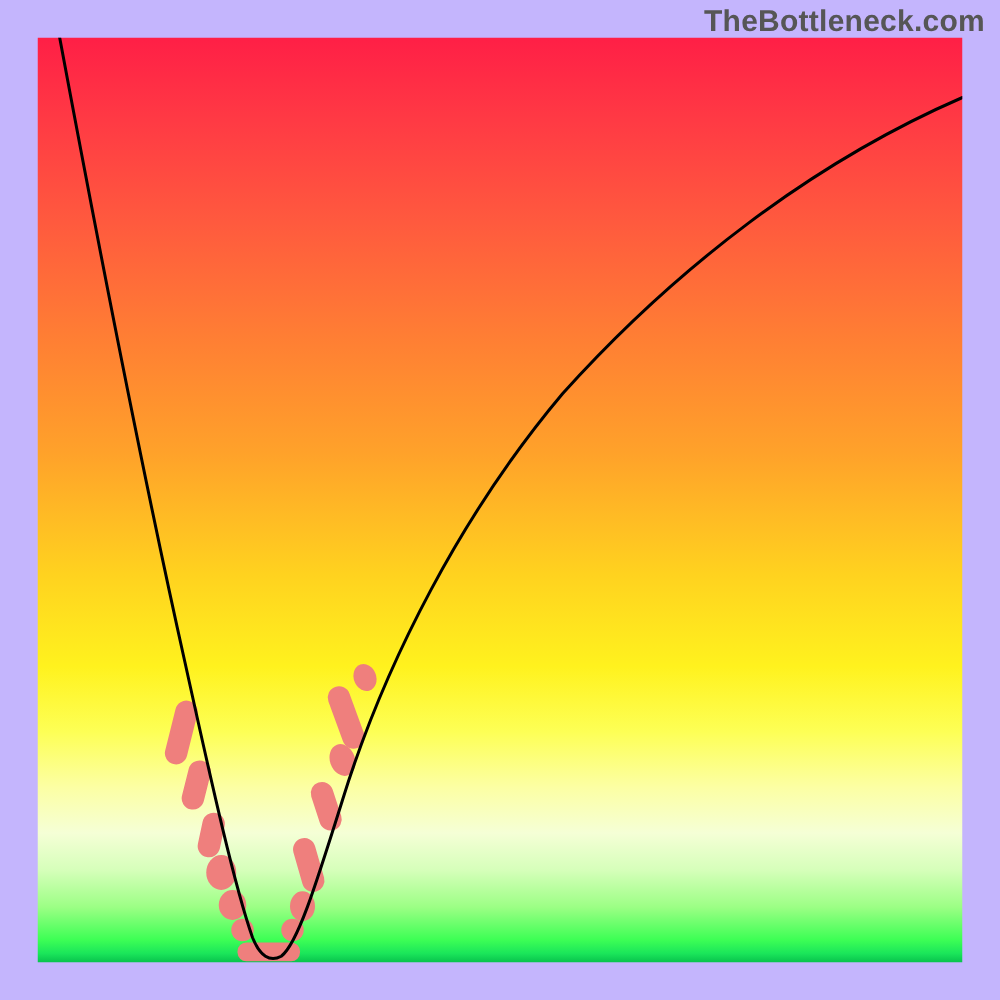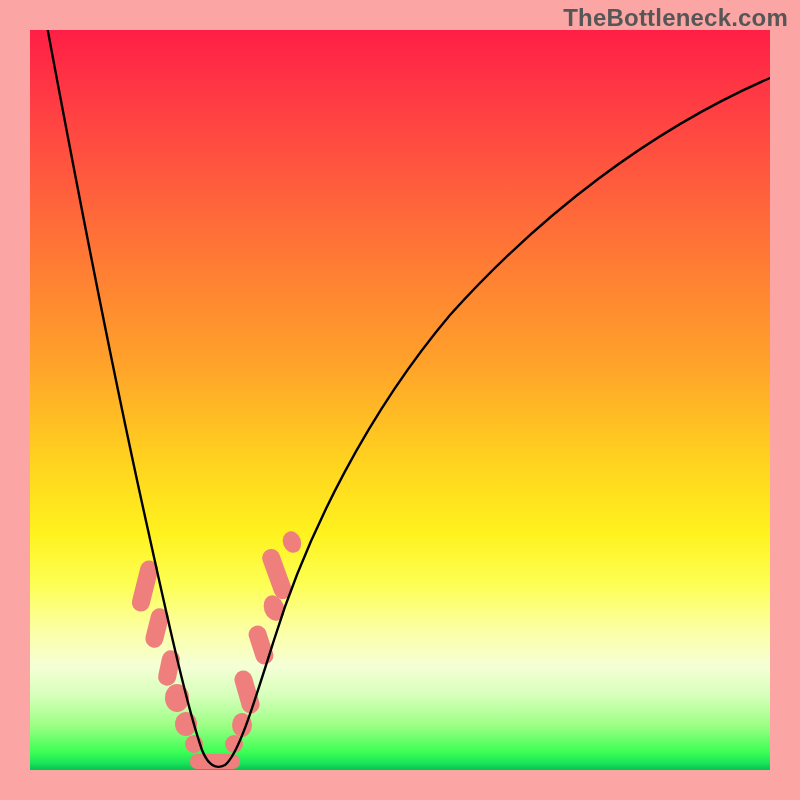--- a/index.html
+++ b/index.html
@@ -6,21 +6,21 @@
     margin: 0;
     padding: 0;
     width: 800px;
     height: 800px;
     overflow: hidden;
     font-family: Arial, Helvetica, sans-serif;
   }
   .frame {
     width: 800px;
     height: 800px;
-    background: #fca5a5;
+    background: #c4b5fd;
     position: relative;
     box-sizing: border-box;
   }
   .watermark {
     position: absolute;
     top: 4px;
     right: 12px;
     color: #565656;
     font-size: 24px;
     font-weight: 600;

